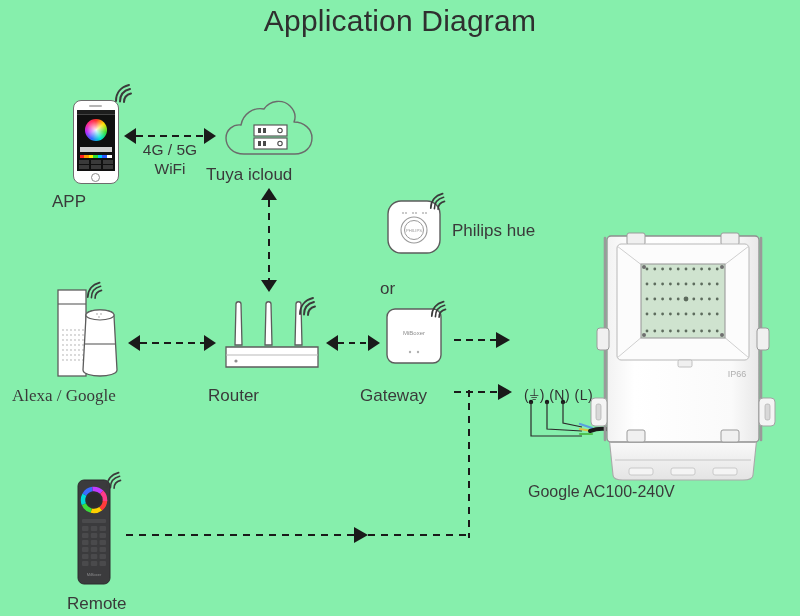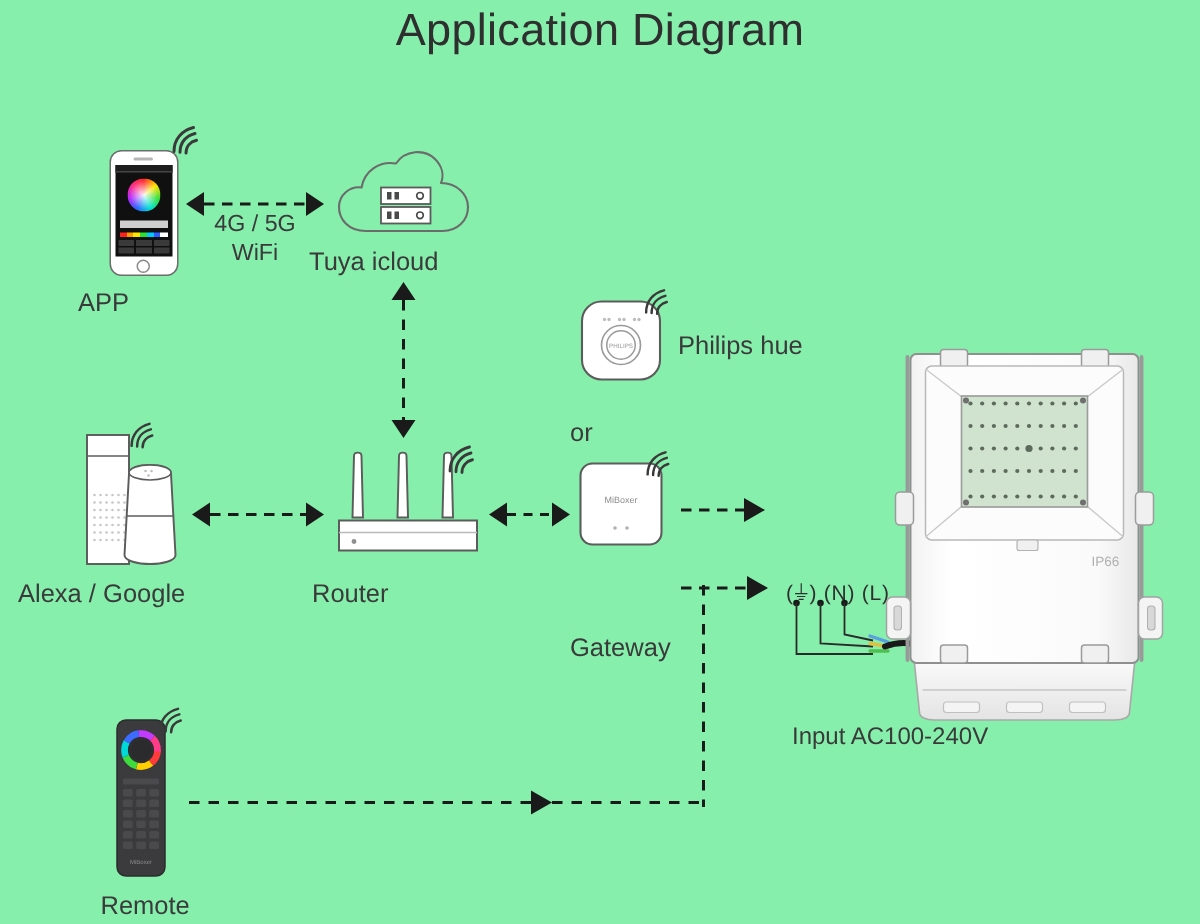--- a/index.html
+++ b/index.html
@@ -116,23 +116,23 @@
   
   
 
   
   
   #flood-wrap { left: 583px; top: 232px; }
 
   
   #label-app      { left: 52px;  top: 192px; width: 88px; }
   #label-cloud    { left: 206px; top: 165px; width: 128px; }
-  #label-alexa    { left: 12px;  top: 386px; width: 160px; }
+  #label-alexa    { left: 12px;  top: 386px; width: 160px; font-family: Liberation Serif, serif; }
   #label-router   { left: 208px; top: 386px; width: 124px; }
-  #label-gateway  { left: 380px; top: 386px; width: 124px; margin-top: 36px; }
+  #label-gateway  { left: 360px; top: 386px; width: 124px; }
   #label-remote   { left: 67px;  top: 594px; width: 110px; }
   #label-philips  { left: 452px; top: 221px; width: 120px; text-align: left; }
   #label-or       { left: 380px; top: 279px; width: 70px; }
   #label-4g       { left: 128px; top: 140px; width: 84px; }
   #label-input    { left: 528px; top: 483px; width: 200px; text-align: left; font-size: 16px;}
 
   
   #wire-labels {
     left: 524px; top: 387px;
     width: 80px;
@@ -402,21 +402,21 @@
     <circle cx="27" cy="6" r="2.2" fill="#1a1a1a"></circle>
     <circle cx="43" cy="6" r="2.2" fill="#1a1a1a"></circle>
     <path d="M11 6 L11 40 L62 40" fill="none" stroke="#2a2a2a" stroke-width="1.2"></path>
     <path d="M27 6 L27 33 L62 35" fill="none" stroke="#2a2a2a" stroke-width="1.2"></path>
     <path d="M43 6 L43 27 L62 31" fill="none" stroke="#2a2a2a" stroke-width="1.2"></path>
     <path d="M60 28 L72 32" stroke="#5aa0e0" stroke-width="2.2" stroke-linecap="round"></path>
     <path d="M60 33 L72 35" stroke="#e0c040" stroke-width="2.2" stroke-linecap="round"></path>
     <path d="M60 38 L72 38" stroke="#4fc04f" stroke-width="2.2" stroke-linecap="round"></path>
     <path d="M70 35 C84 30 94 34 104 40" fill="none" stroke="#1a1a1a" stroke-width="4" stroke-linecap="round"></path>
   </svg>
-  <div class="abs node-label" id="label-input">Input AC100-240V</div>
+  <div class="abs node-label" id="label-input">Google AC100-240V</div>
 
   <svg class="abs" id="flood-wrap" width="200" height="250" viewBox="0 0 200 250">
     <defs>
       <linearGradient id="bodyGrad" x1="0" y1="0" x2="1" y2="0">
         <stop offset="0%" stop-color="#f2f2f2"></stop>
         <stop offset="18%" stop-color="#ffffff"></stop>
         <stop offset="82%" stop-color="#fafafa"></stop>
         <stop offset="100%" stop-color="#e8e8e8"></stop>
       </linearGradient>
       <linearGradient id="baseGrad" x1="0" y1="0" x2="0" y2="1">

